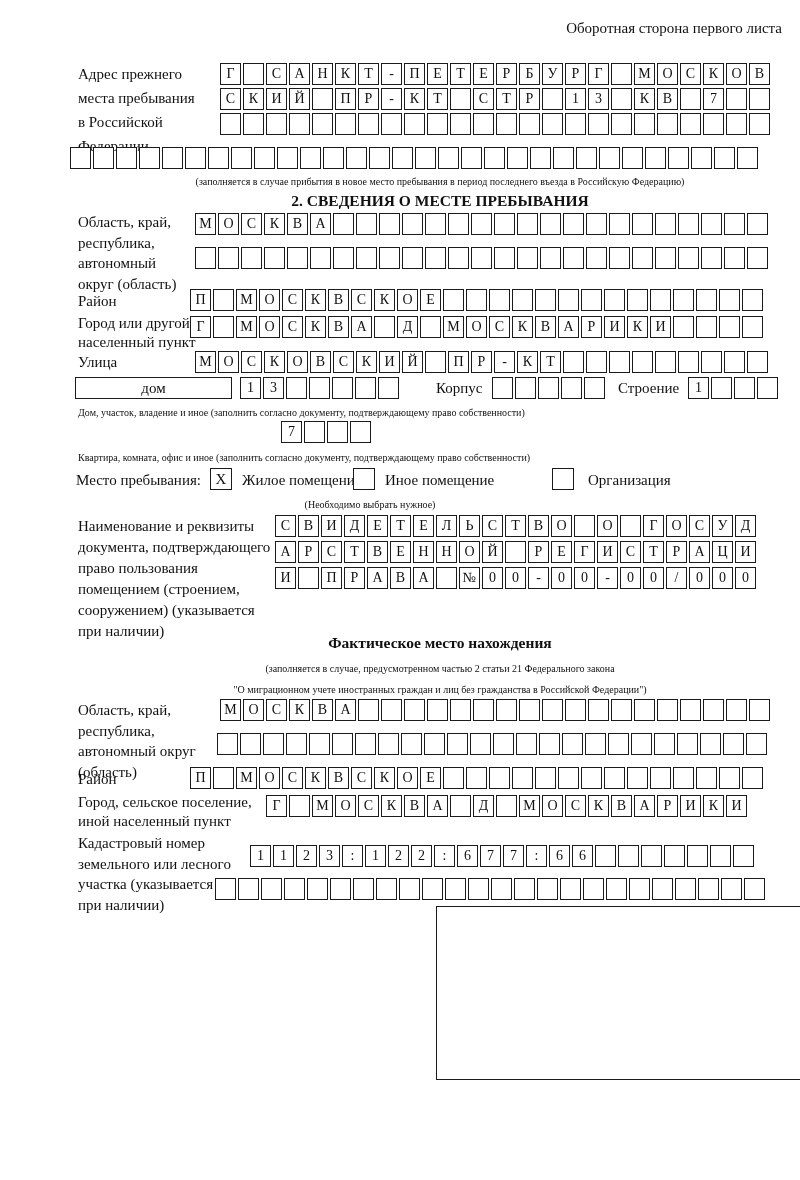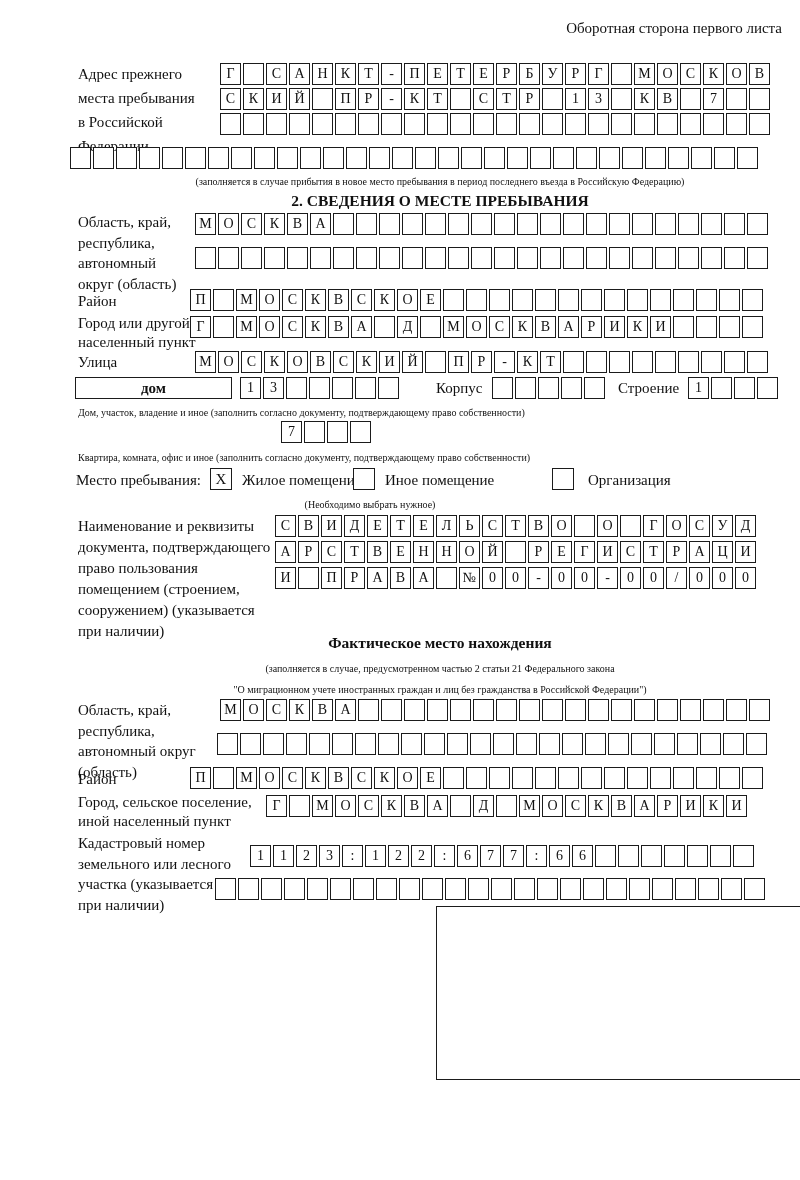--- a/index.html
+++ b/index.html
@@ -13,21 +13,21 @@
   .cap { position:absolute; font-size:10px; line-height:19px; white-space:pre-line; }
   .title { position:absolute; font-weight:bold; font-size:15.5px; text-align:center; left:0; width:800px; }
   .cells { position:absolute; white-space:nowrap; font-size:0; }
   .cell {
     display:inline-block; width:19px; height:20px; border:1.5px solid #1b1b1b;
     margin-right:2px; text-align:center; line-height:20px; font-size:14px;
     font-family:inherit; vertical-align:top; background:#fff;
   }
   .bigbox {
     position:absolute; height:20px; border:1.5px solid #1b1b1b; text-align:center;
-    line-height:20px; font-size:15px; background:#fff;font-weight:bold;
+    line-height:20px; font-size:15px; background:#fff;
   }
   .chk {
     position:absolute; width:20px; height:20px; border:1.5px solid #1b1b1b;
     text-align:center; line-height:20px; font-size:15px; background:#fff;
   }
   .rect { position:absolute; border:1.5px solid #1b1b1b; background:#fff; }
   .center { text-align:center; }
 </style>
 </head>
 <body>

